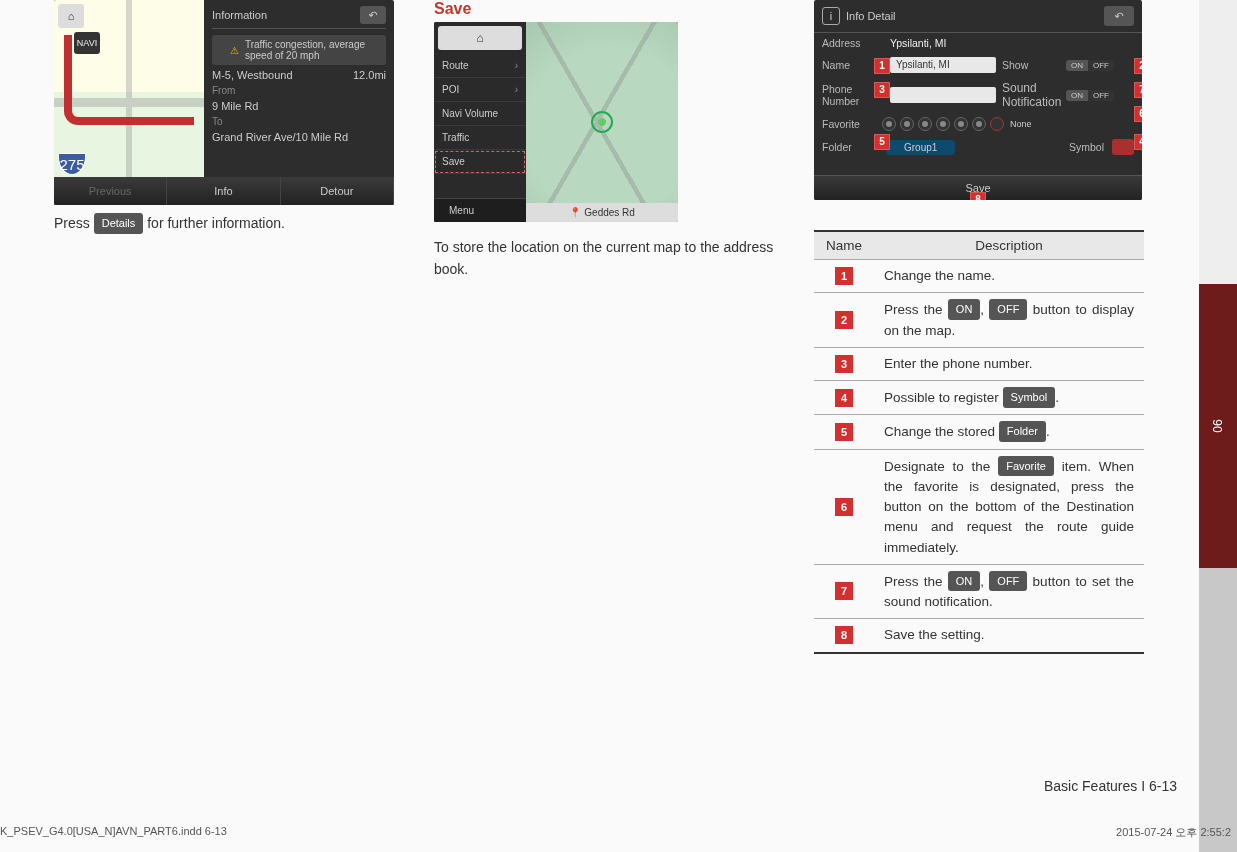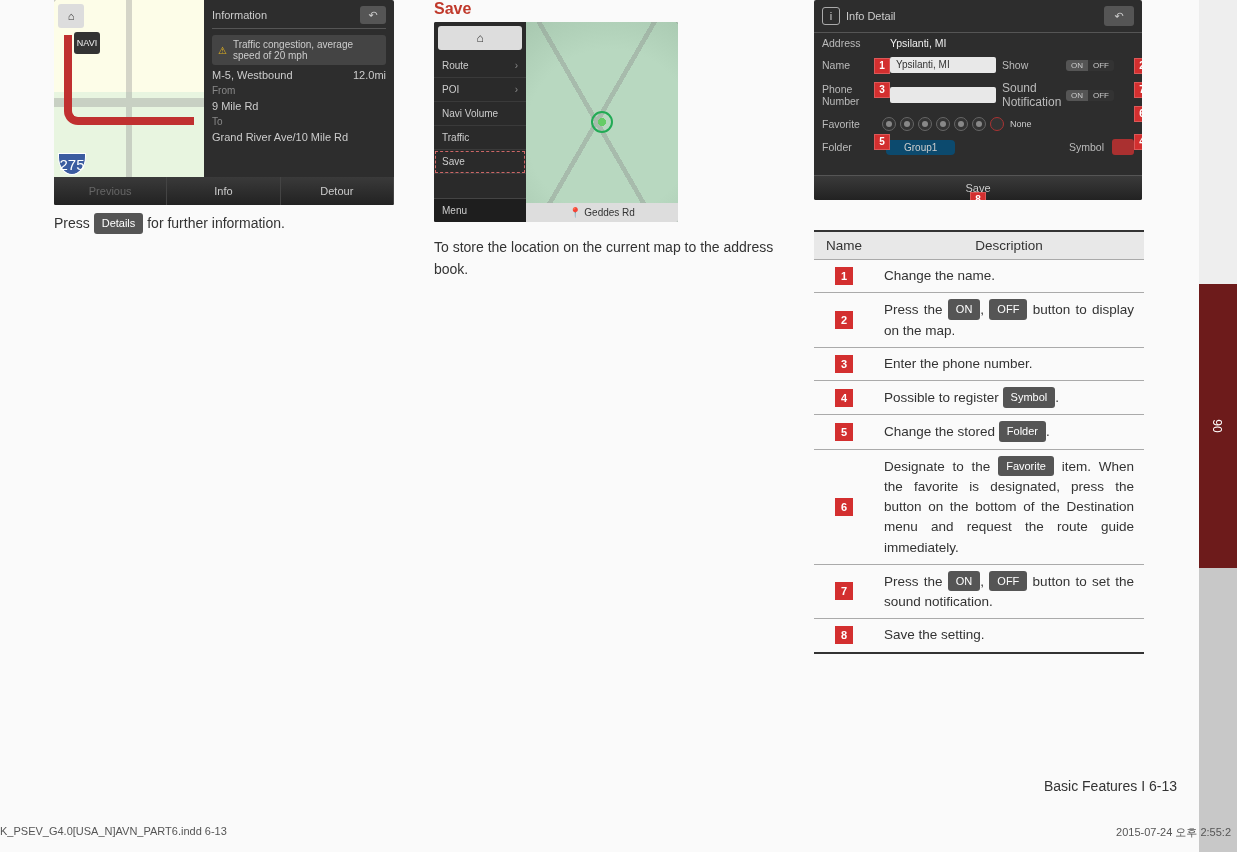--- a/index.html
+++ b/index.html
@@ -89,21 +89,21 @@
   }
   .ss1-info .titlebar {
     display: flex; justify-content: space-between; align-items: center;
     border-bottom: 1px solid #555; padding-bottom: 4px; margin-bottom: 2px;
   }
   .ss1-info .back {
     width: 26px; height: 18px; background: #555; border-radius: 3px;
     text-align: center; line-height: 18px;
   }
   .ss1-info .congest {
-    background: #444; border-radius: 3px; padding: 4px 6px; font-size: 10px;
+    background: #444; border-radius: 3px; padding: 4px 18px; font-size: 10px;
     display: flex; align-items: center; gap: 6px;
   }
   .ss1-info .congest::before {
     content: "⚠"; color: #e0b020;
   }
   .ss1-info .row { display: flex; justify-content: space-between; }
   .ss1-info .dim { color: #888; font-size: 10px; }
   .ss1-info .bottom {
     margin-top: auto; display: flex; gap: 6px; font-size: 10px;
     border-top: 1px solid #555; padding-top: 4px;
@@ -143,21 +143,21 @@
     border-radius: 3px; text-align: center; line-height: 24px; font-size: 12px;
   }
   .ss2-menu .mitem {
     padding: 6px 8px; border-bottom: 1px solid #3a3a3a;
     display: flex; justify-content: space-between; align-items: center;
     font-size: 10px;
   }
   .ss2-menu .mitem .chev { color: #888; }
   .ss2-menu .mitem.sel { outline: 1px dashed #c66; outline-offset: -2px; }
   .ss2-menu .mbottom {
-    margin-top: auto; padding: 6px 8px; background: #1e1e1e;
+    margin-top: auto; padding: 6px 15px; background: #1e1e1e;
     border-top: 1px solid #444; font-size: 10px;
   }
   .ss2-map {
     flex: 1;
     background: radial-gradient(circle at 55% 55%, #b8d8c0 0%, #b8d8c0 60%, #a8c8b0 100%);
     position: relative;
   }
   .ss2-map::before {
     content:""; position:absolute; inset:0;
     background:

